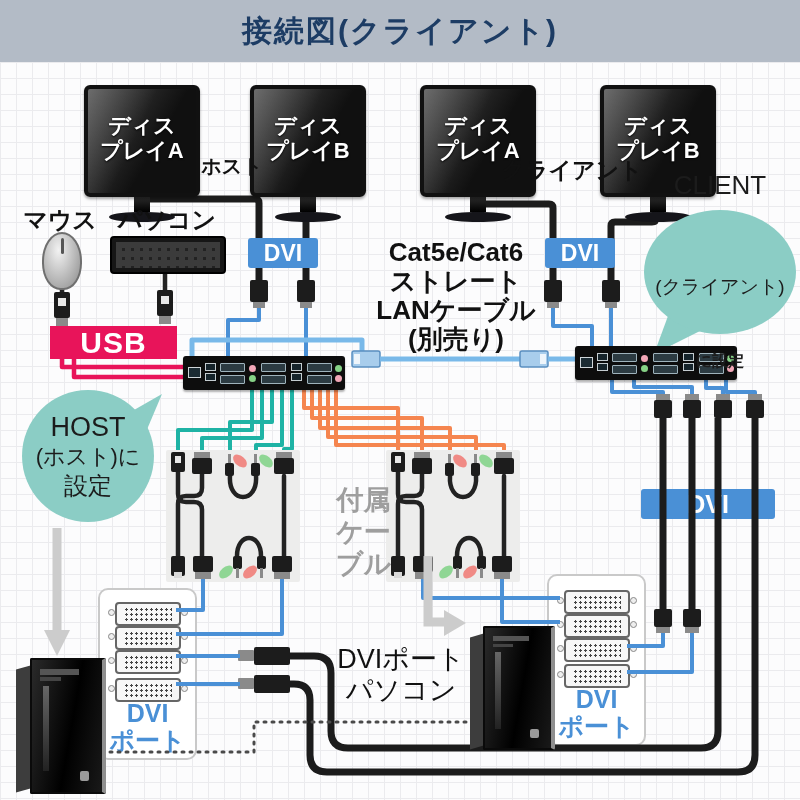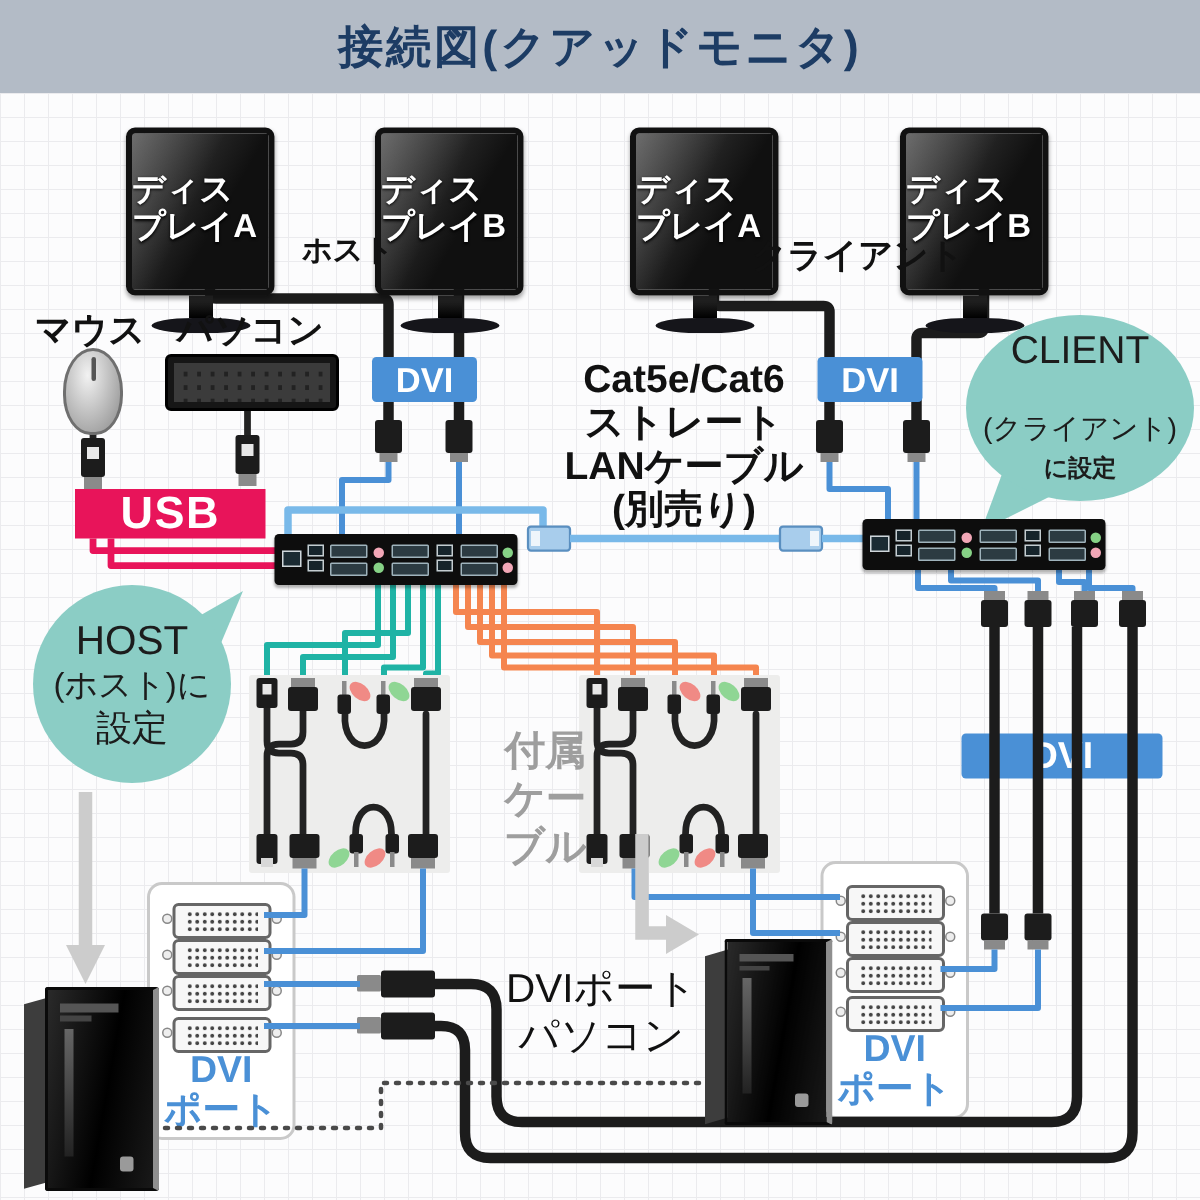--- a/index.html
+++ b/index.html
@@ -13,21 +13,21 @@
   #gridbg{position:absolute;left:0;top:62px;width:800px;height:738px;
     background-image:linear-gradient(var(--grid-line) 1px,transparent 1px),
       linear-gradient(90deg,var(--grid-line) 1px,transparent 1px);
     background-size:16px 16px;z-index:0;}
   .abs{position:absolute;box-sizing:border-box;}
   .under{z-index:1;} #cables{z-index:2;} .over{z-index:3;}
   #titlebar{left:0;top:0;width:800px;height:62px;background:var(--title-bg);z-index:4;
     display:flex;align-items:center;justify-content:center;}
   #titlebar .t{color:var(--title-text);font-size:30px;font-weight:bold;letter-spacing:2px;}
   
-  .monitor{position:absolute;top:85px;width:99px;text-align:left;}
+  .monitor{position:absolute;top:85px;width:116px;text-align:center;}
   .mon-screen{height:104px;background:linear-gradient(120deg,#484848,#101010 60%);
     border:4px solid #111;border-radius:6px;position:relative;overflow:hidden;box-shadow:0 2px 3px rgba(0,0,0,.35);}
   .mon-screen::after{content:"";position:absolute;inset:0;
     background:linear-gradient(115deg,rgba(255,255,255,.20),rgba(255,255,255,0) 45%);}
   .mon-text{position:relative;color:#fff;font-weight:bold;font-size:22px;line-height:25px;
     padding-top:24px;text-shadow:0 1px 2px #000;z-index:1;}
   .mon-neck{width:16px;height:15px;margin:0 auto;background:linear-gradient(#2c2c2c,#000);}
   .mon-base{width:66px;height:10px;margin:0 auto;background:#15151a;border-radius:50%/60%;}
   
   .lbl{position:absolute;color:#111;font-weight:bold;text-align:center;}
@@ -92,21 +92,21 @@
   .bc{stroke:#222;stroke-width:4.5;fill:none;stroke-linecap:round;}
   .f-dark{fill:#1c1c1c;} .f-tip{fill:#8a8a8a;} .f-box{fill:#ededec;}
 </style>
 </head>
 <body>
 
 <div id="stage">
   <div id="gridbg"></div>
 
   <div id="titlebar" class="abs">
-    <div class="t">接続図(クアッドモニタ)</div>
+    <div class="t">接続図(クライアント)</div>
   </div>
 
   <div class="tag blue under abs" style="left:641px;top:489px;width:134px;height:30px;font-size:25px;">DVI</div>
 
   <div class="dvibox under" style="left:98px;top:588px;">
     <div class="boxtail" style="left:-9px;top:103px;"></div>
     <div class="dviport" style="top:12px;">
         <div class="dvipins"></div>
       </div>
     <div class="dviport" style="top:36px;">
@@ -404,21 +404,21 @@
     <div class="port pdvi" style="left:124px;top:19px;"></div>
     <div class="port pjack jg" style="left:152px;top:9px;"></div>
     <div class="port pjack jp" style="left:152px;top:19px;"></div>
   </div>
 
   <div class="bubble over" style="left:22px;top:390px;width:132px;height:132px;">
     <div style="font-size:27px;font-weight:500;">HOST</div>
     <div style="font-size:22px;font-weight:500;line-height:28px;">(ホスト)に</div>
     <div style="font-size:24px;font-weight:500;line-height:29px;">設定</div>
   </div>
-  <div class="bubble over" style="left:644px;top:210px;width:152px;height:124px;">
+  <div class="bubble over" style="left:644px;top:210px;width:152px;height:124px;gap:48px;">
     <div style="font-size:26px;font-weight:500;">CLIENT</div>
     <div style="font-size:19px;font-weight:500;line-height:25px;margin-top:25px;">(クライアント)</div>
     <div style="font-size:16px;font-weight:700;line-height:28px;">に設定</div>
   </div>
 
   <div class="note over abs" style="left:282px;top:484px;width:122px;font-size:27px;line-height:32px;color:var(--muted-gray);padding-left:41px;">
     <div>付属</div>
     <div>ケーブル</div>
   </div>
 

